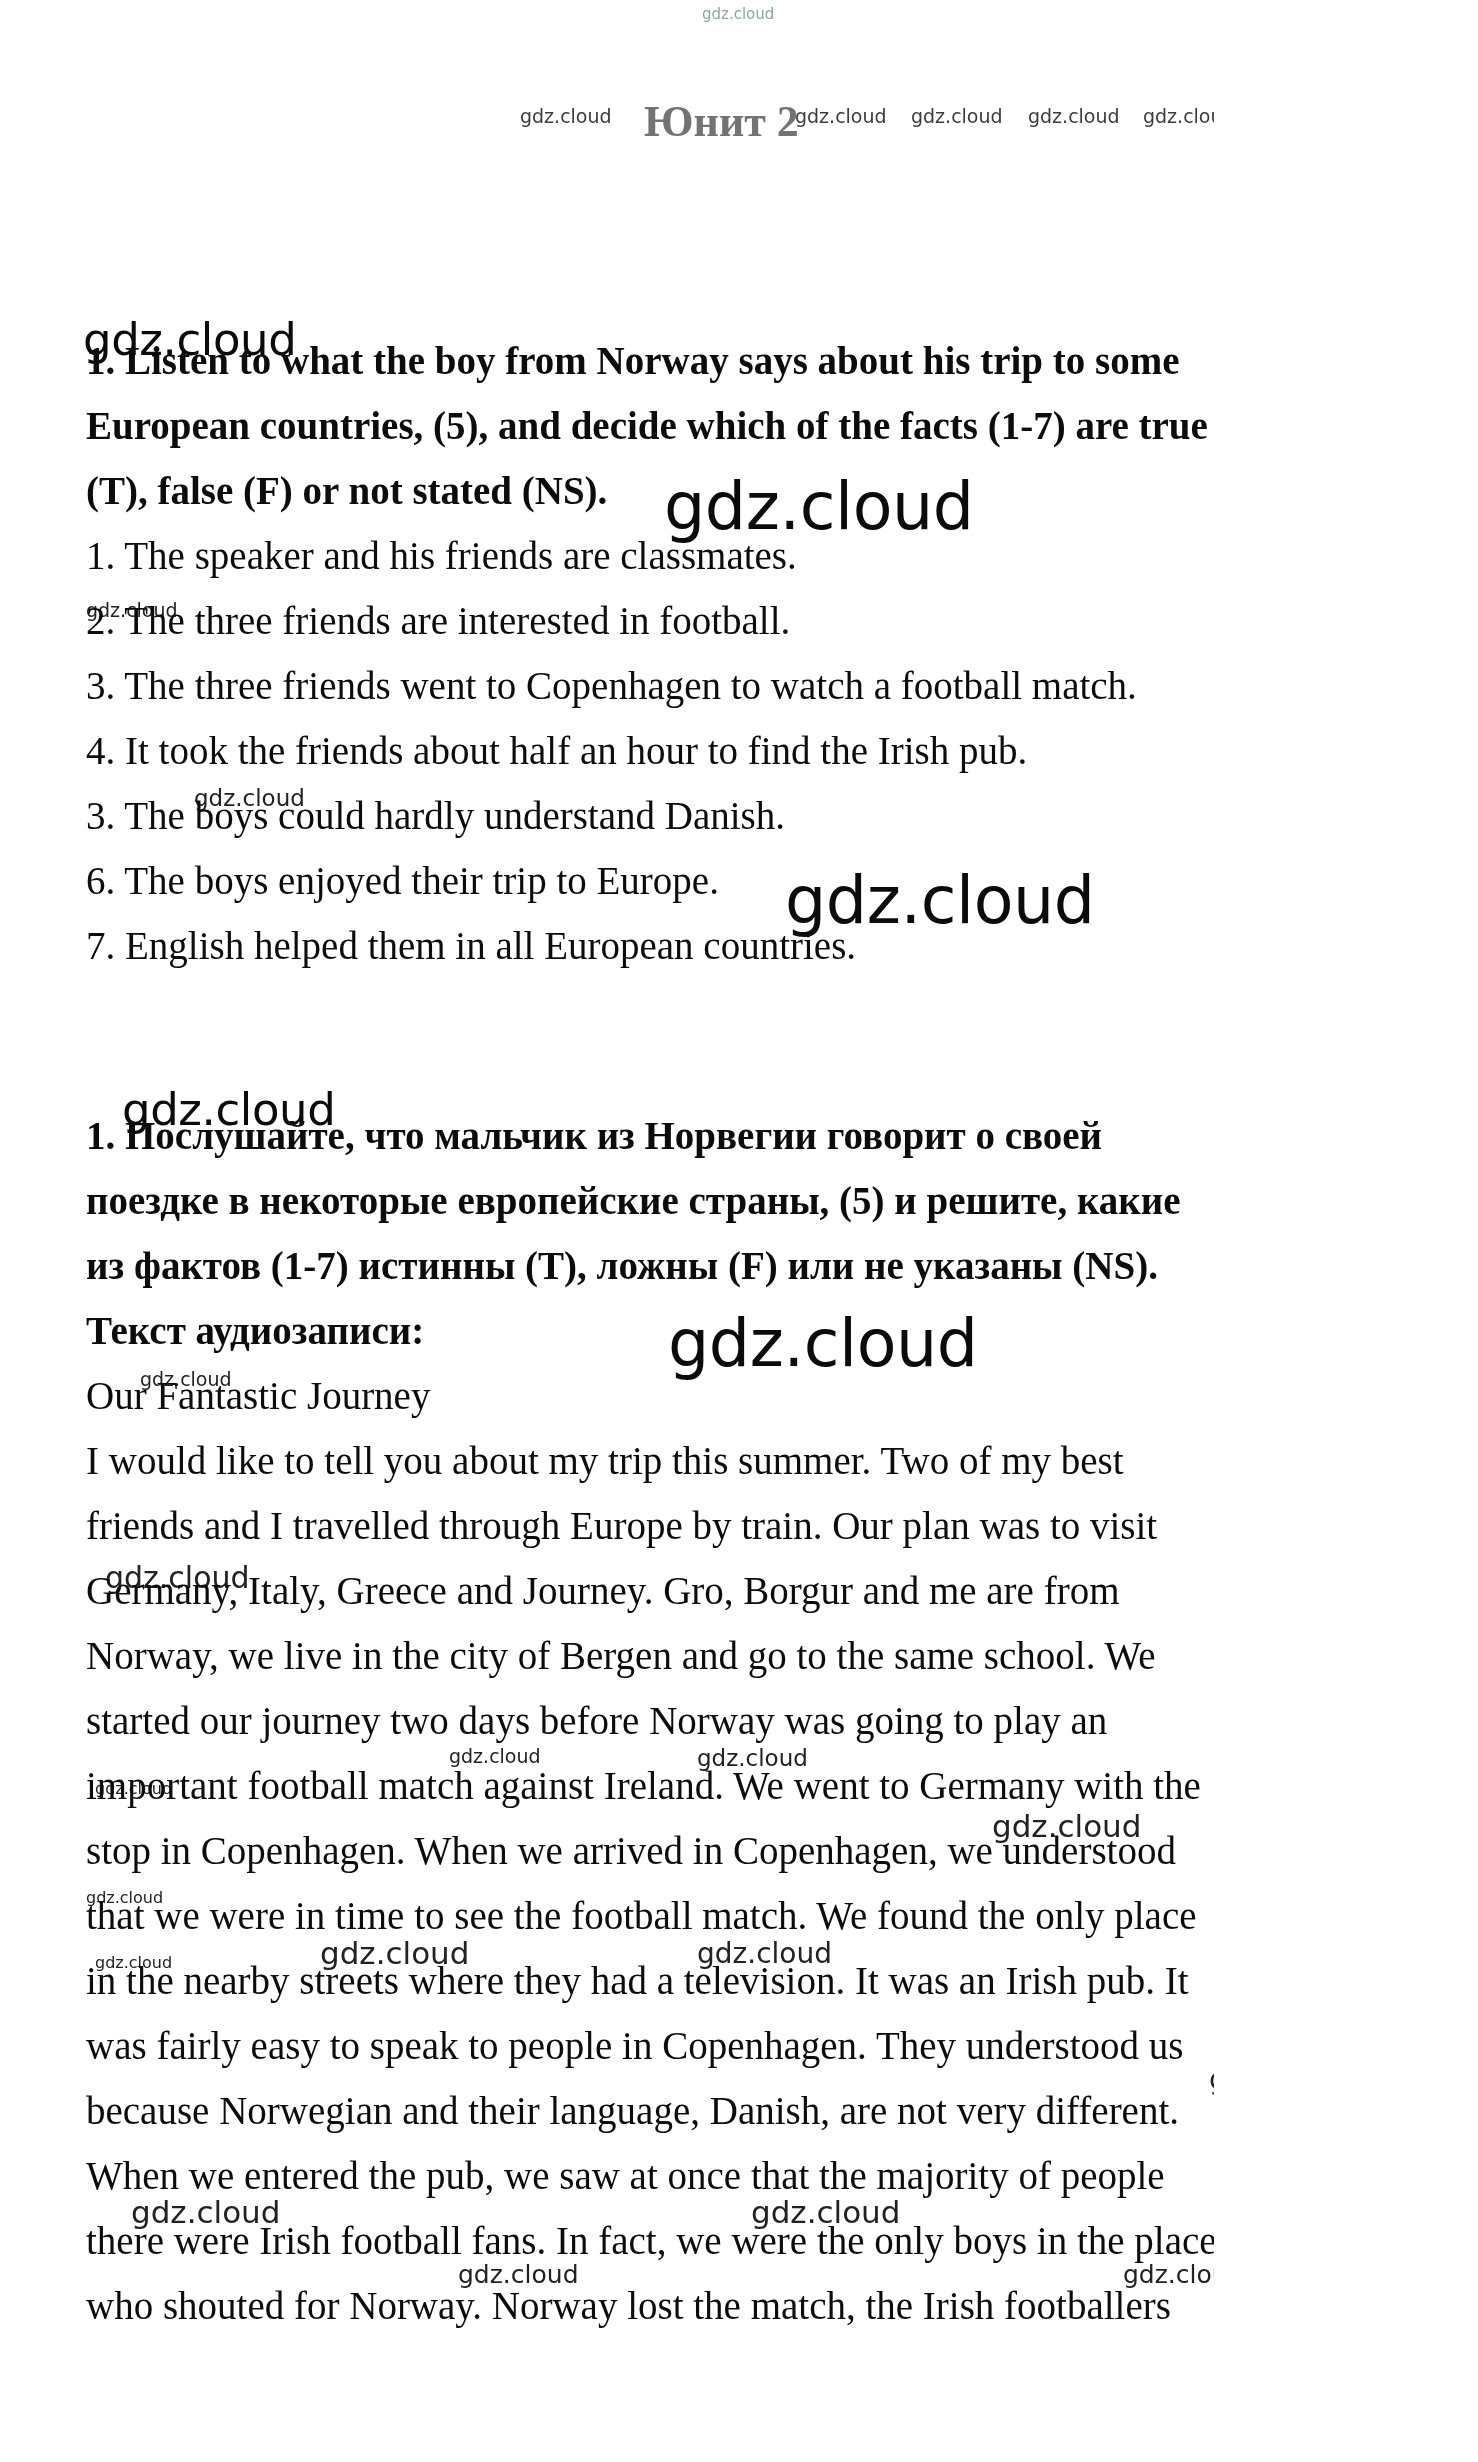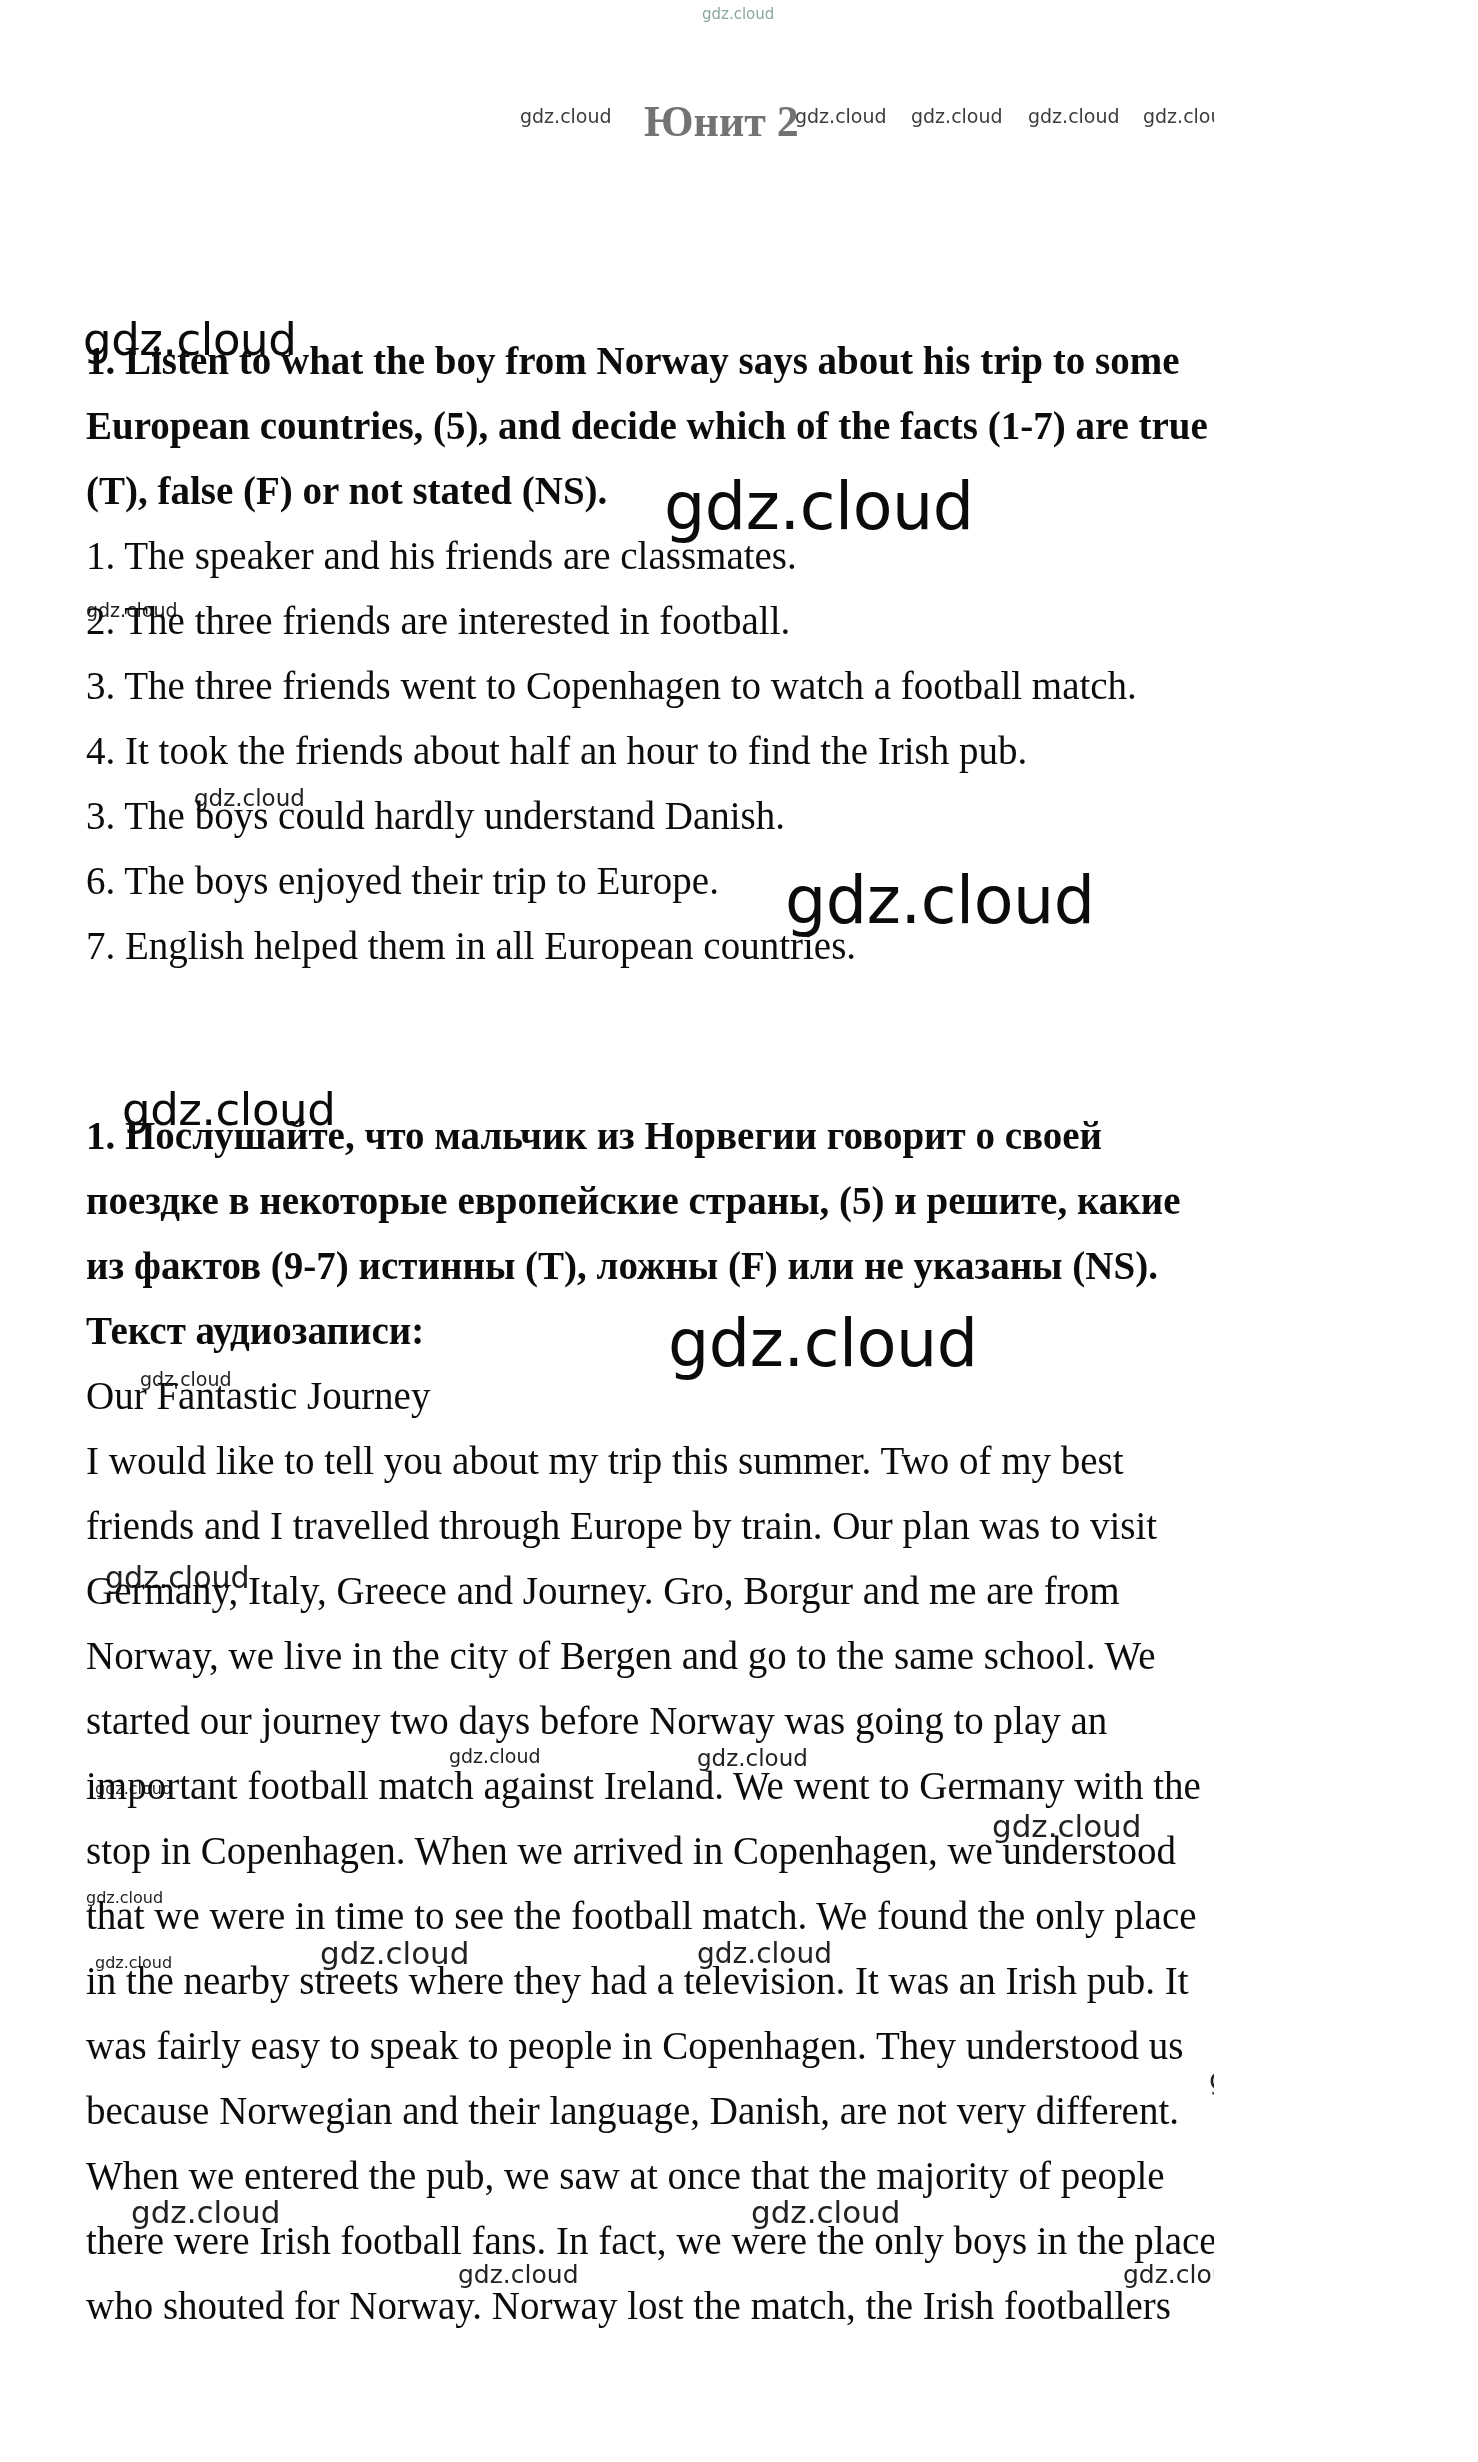--- a/index.html
+++ b/index.html
@@ -93,21 +93,21 @@
     <div class="line">3. The three friends went to Copenhagen to watch a football match.</div>
     <div class="line">4. It took the friends about half an hour to find the Irish pub.</div>
     <div class="line">3. The boys could hardly understand Danish.</div>
     <div class="line">6. The boys enjoyed their trip to Europe.</div>
     <div class="line">7. English helped them in all European countries.</div>
   </div>
 
   <div class="textblock" style="top:1103px;">
     <div class="line b">1. Послушайте, что мальчик из Норвегии говорит о своей</div>
     <div class="line b">поездке в некоторые европейские страны, (5) и решите, какие</div>
-    <div class="line b">из фактов (9-7) истинны (T), ложны (F) или не указаны (NS).</div>
+    <div class="line b">из фактов (1-7) истинны (T), ложны (F) или не указаны (NS).</div>
     <div class="line b">Текст аудиозаписи:</div>
     <div class="line">Our Fantastic Journey</div>
     <div class="line">I would like to tell you about my trip this summer. Two of my best</div>
     <div class="line">friends and I travelled through Europe by train. Our plan was to visit</div>
     <div class="line">Germany, Italy, Greece and Journey. Gro, Borgur and me are from</div>
     <div class="line">Norway, we live in the city of Bergen and go to the same school. We</div>
     <div class="line">started our journey two days before Norway was going to play an</div>
     <div class="line">important football match against Ireland. We went to Germany with the</div>
     <div class="line">stop in Copenhagen. When we arrived in Copenhagen, we understood</div>
     <div class="line">that we were in time to see the football match. We found the only place</div>

